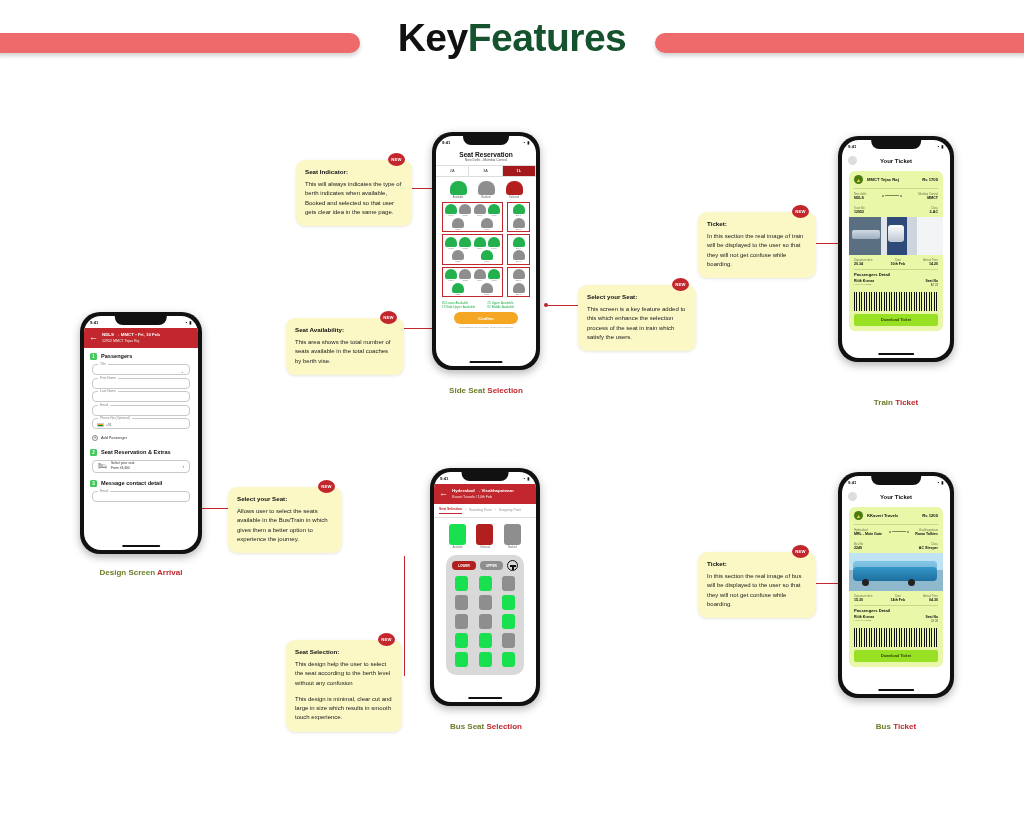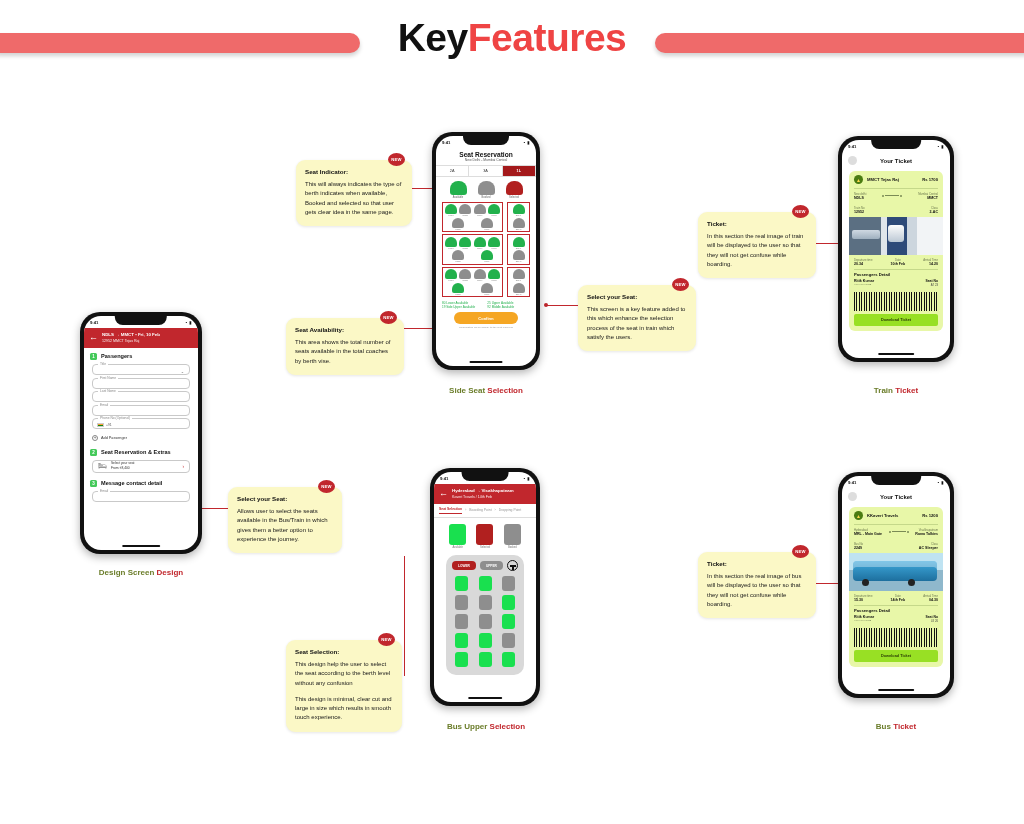--- a/index.html
+++ b/index.html
@@ -20,21 +20,21 @@
     box-shadow:0 3px 4px rgba(0,0,0,.18);
   }
   .hdr-bar.left  { left:-10px; width:370px; }
   .hdr-bar.right { left:655px; width:380px; }
   .hdr-title {
     position:absolute; left:0; top:16px; width:1024px; text-align:center;
     font-size:39px; font-weight:bold; letter-spacing:-.5px;
     white-space:nowrap;
   }
   .hdr-title .k { color:#111111; }
-  .hdr-title .f { color:#ef4444;margin-top:9px; }
+  .hdr-title .f { color:#14532d;margin-top:9px; }
 
   
   .phone { position:absolute; background:#111; border-radius:20px; padding:4px;
            box-shadow:0 3px 8px rgba(0,0,0,.30); }
   .screen { width:100%; height:100%; background:#fff; border-radius:17px; overflow:hidden;
             position:relative; }
   .notch { position:absolute; left:50%; transform:translateX(-50%); top:0;
            width:46%; height:9px; background:#111; border-radius:0 0 8px 8px; z-index:9; }
   .statusbar { height:12px; position:relative; z-index:10;
                display:flex; justify-content:space-between; align-items:center;
@@ -737,26 +737,26 @@
   <div class="cb">This design is minimal, clear cut and large in size which results in smooth touch experience.</div>
 </div>
 
 <div class="callout" style="left:698px; top:552px; width:118px;">
   <span class="newbadge">NEW</span>
   <div class="ct">Ticket:</div>
   <div class="cb">In this section the real image of bus will be displayed to the user so that they will not get confuse while boarding.</div>
 </div>
 
 <div class="caption" style="left:80px; top:568px; width:122px;">
-  <span class="a">Design Screen </span><span class="b">Design</span>
+  <span class="a">Design Screen </span><span class="b">Arrival</span>
 </div>
 <div class="caption" style="left:412px; top:386px; width:148px;">
   <span class="a">Side Seat </span><span class="b">Selection</span>
 </div>
-<div class="caption" style="left:826px; top:386px; width:140px;text-align:center;">
+<div class="caption" style="left:826px; top:398px; width:140px;text-align:center;">
   <span class="a">Train </span><span class="b">Ticket</span>
 </div>
 <div class="caption" style="left:412px; top:722px; width:148px;">
-  <span class="a">Bus Upper </span><span class="b">Selection</span>
+  <span class="a">Bus Seat </span><span class="b">Selection</span>
 </div>
 <div class="caption" style="left:826px; top:722px; width:140px;">
   <span class="a">Bus </span><span class="b">Ticket</span>
 </div>
 
 </body></html>

